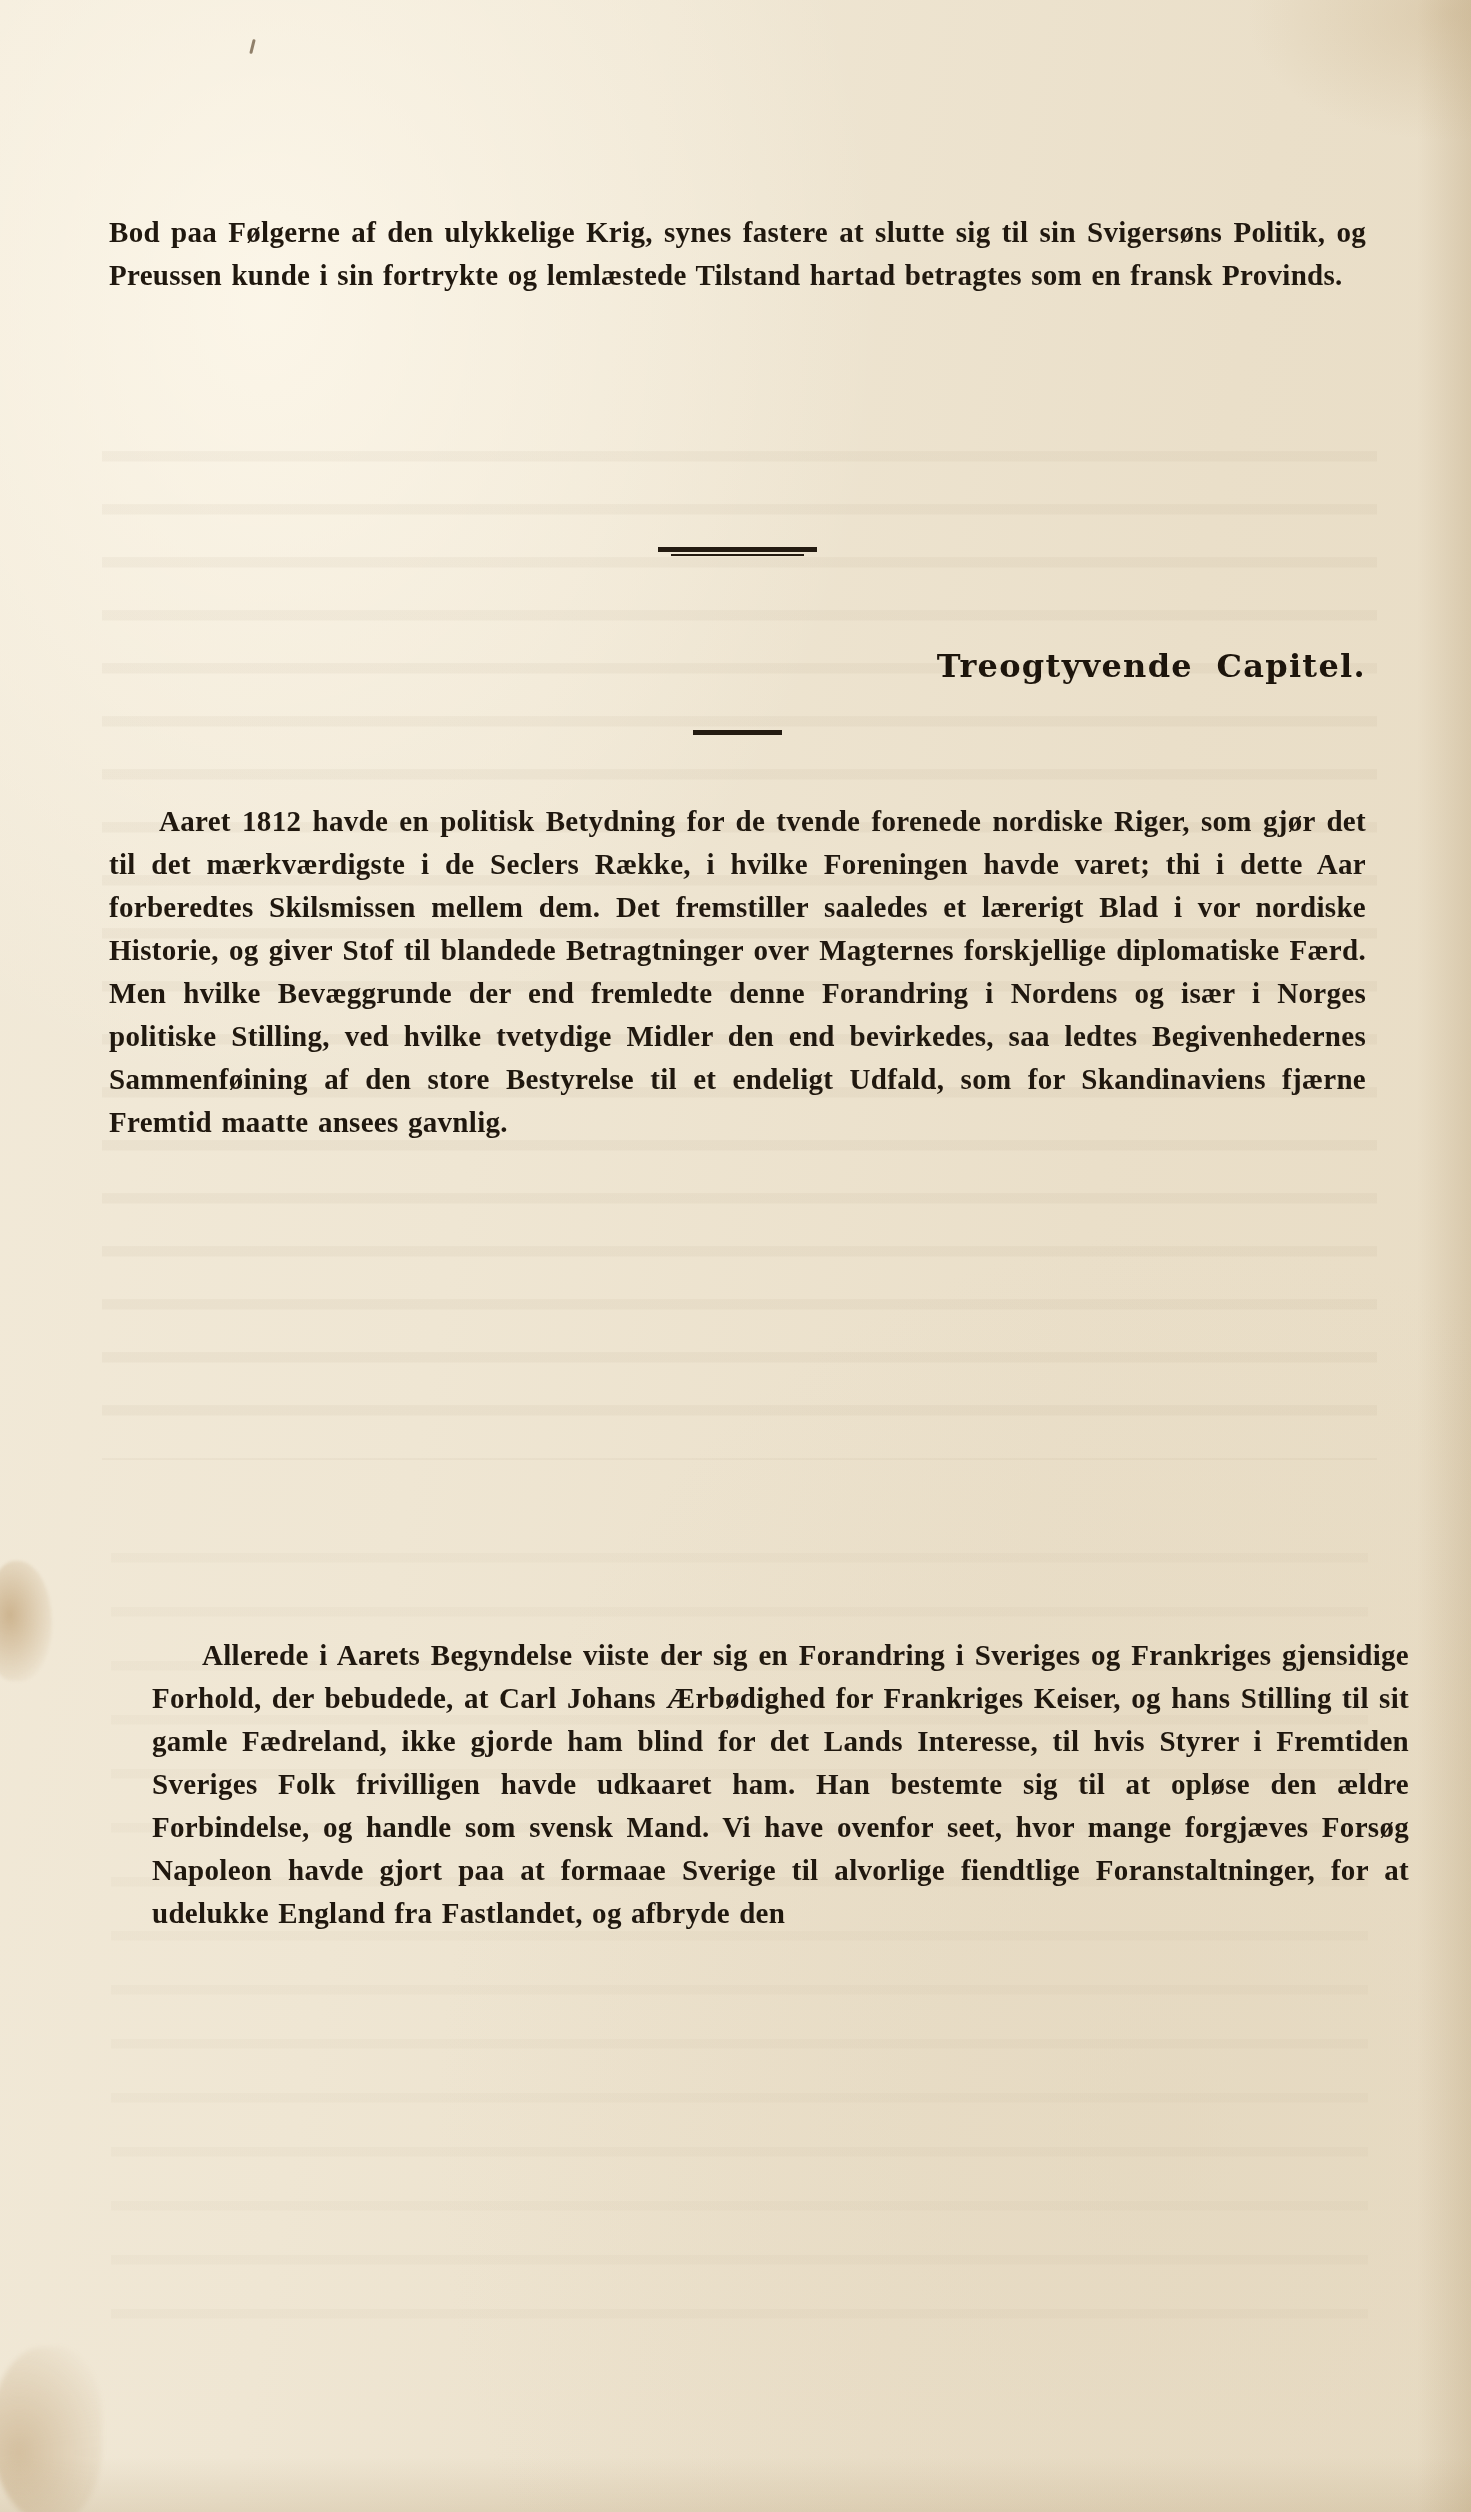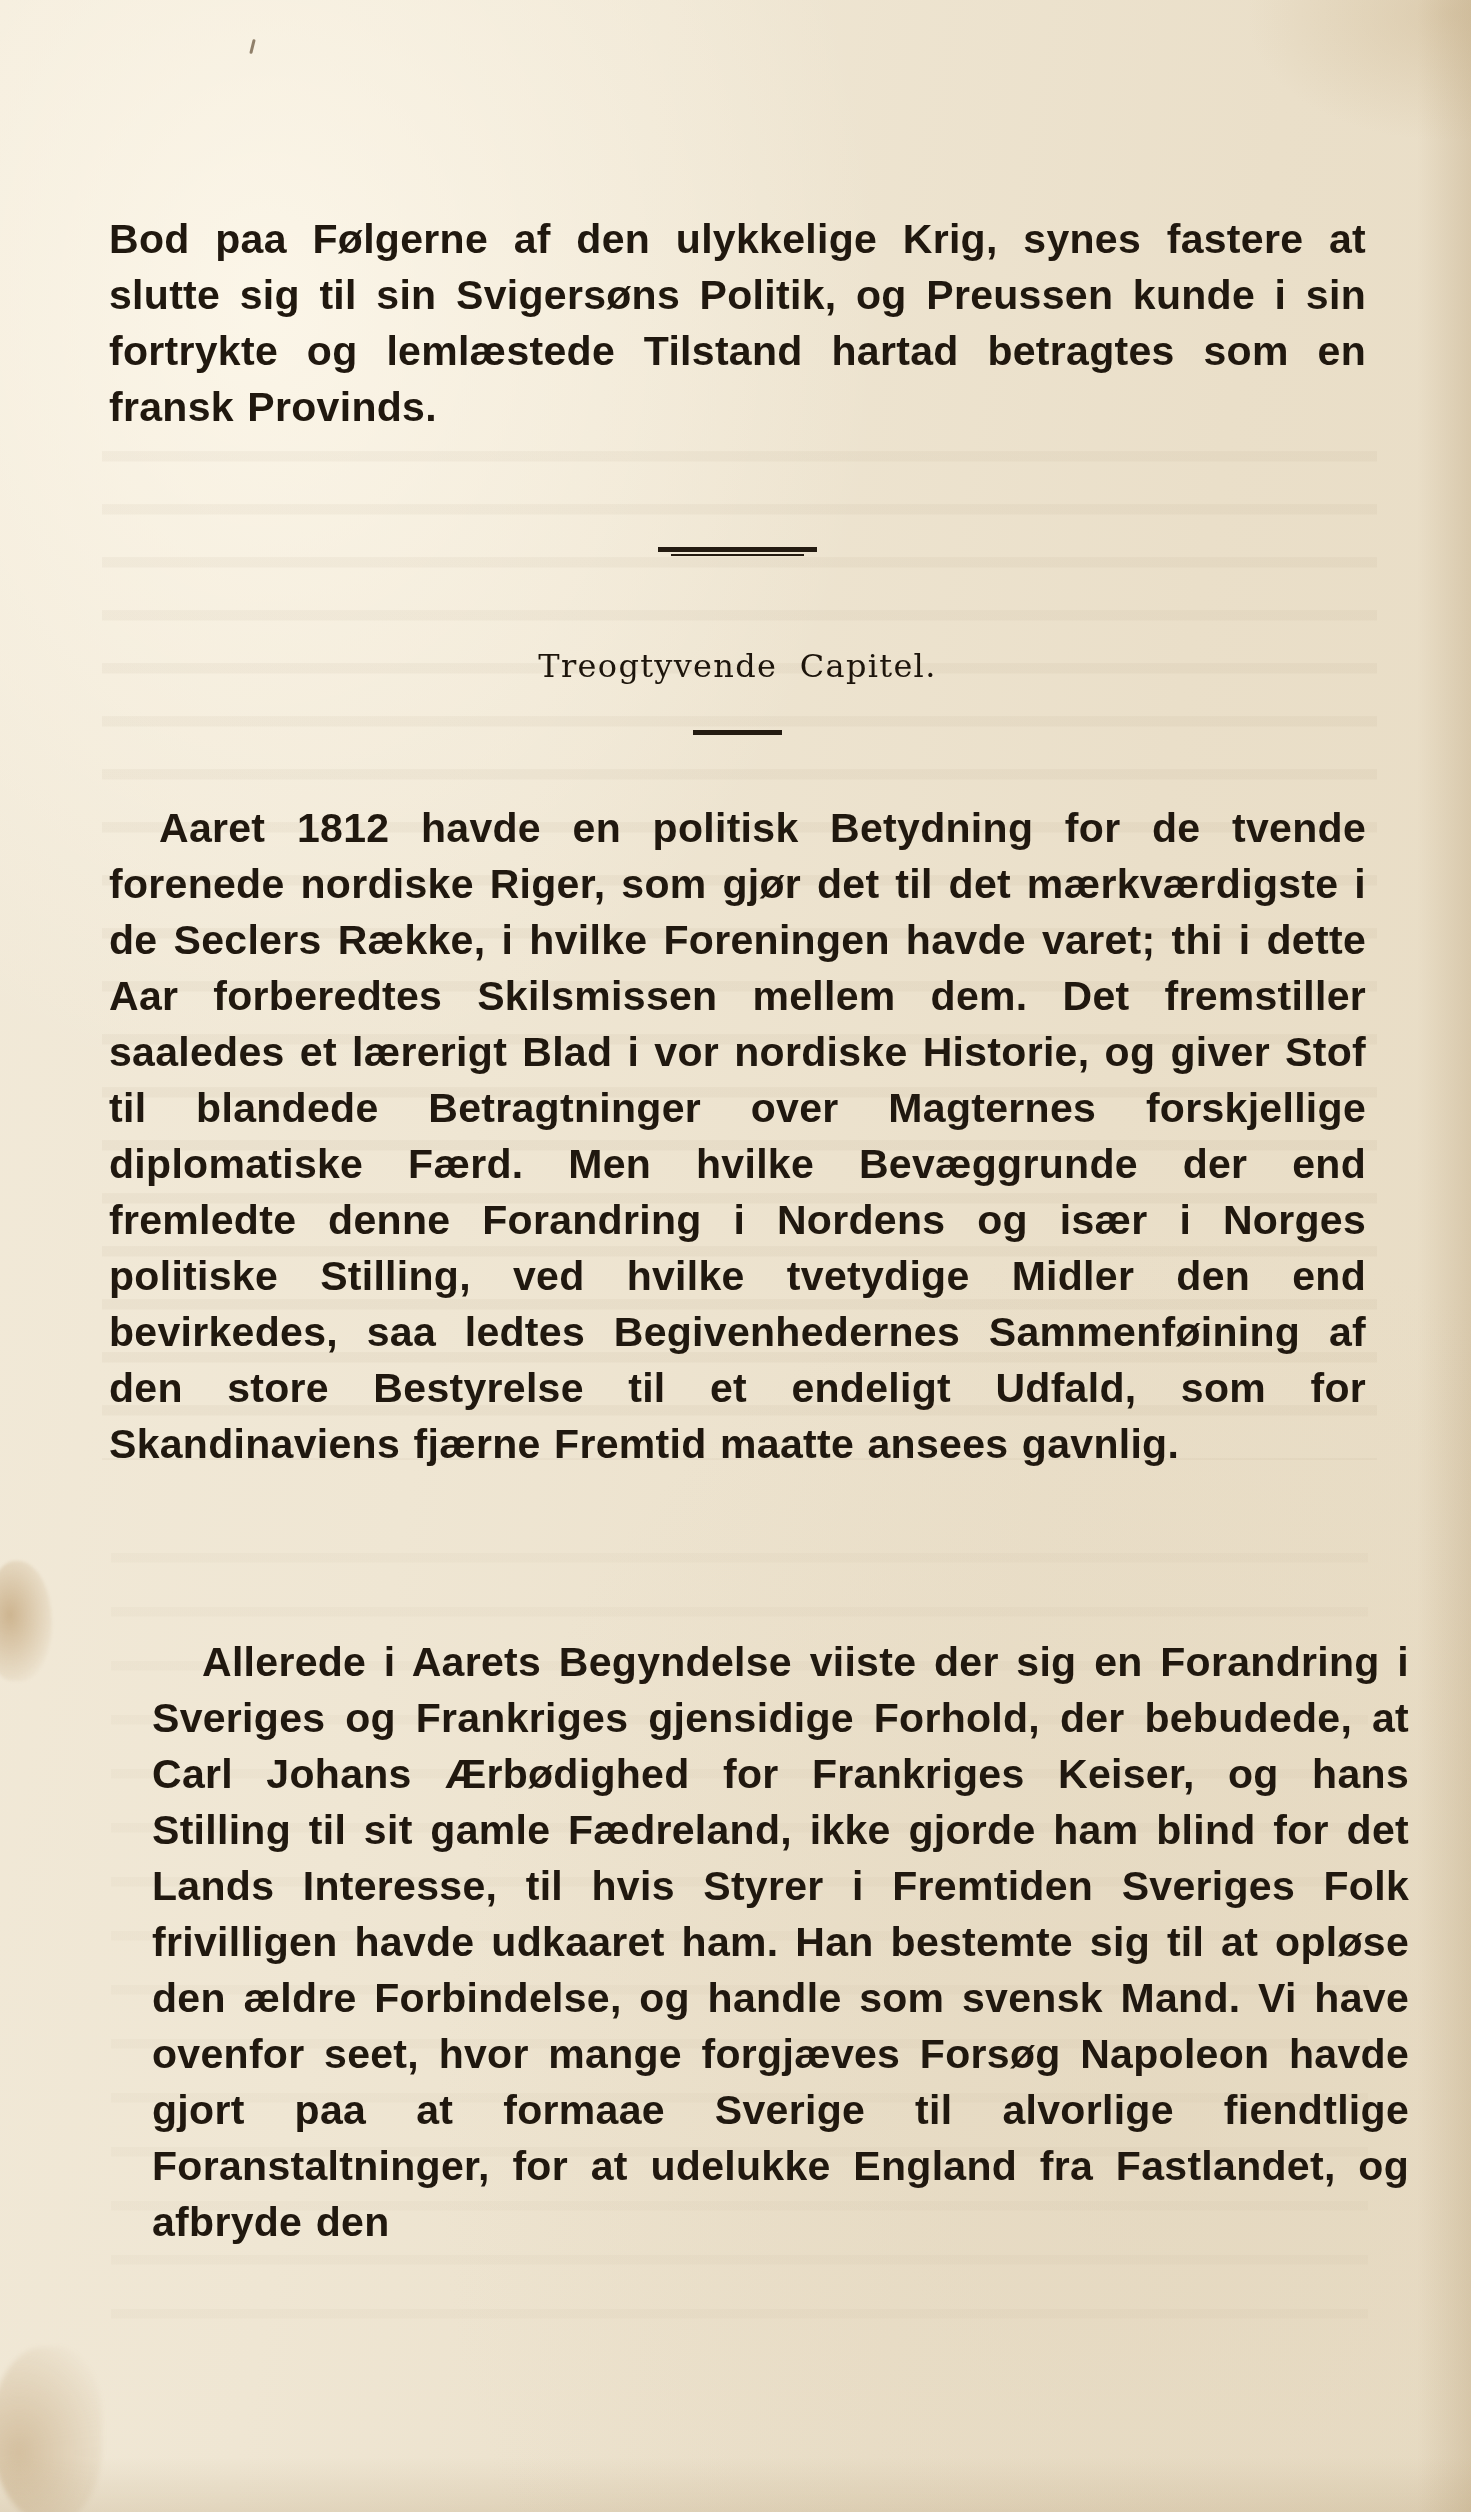--- a/index.html
+++ b/index.html
@@ -148,24 +148,24 @@
     color: #241c12;
   }
   .running-head .dash {
     font-weight: normal;
     padding: 0 15px;
     letter-spacing: 0;
   }
 
   
   .blackletter {
-    font-family: Liberation Sans, sans-serif;
+    font-family: Liberation Serif, serif;
     color: #20180f;
-    font-size: 41px;
-    line-height: 56px;
+    font-size: 29px;
+    line-height: 43px;
     text-align: justify;
     text-justify: inter-word;
     letter-spacing: 0.3px;
     font-weight: 600;
     word-spacing: 1.8px;
   }
 
   p.para {
     margin: 0;
   }
@@ -210,23 +210,23 @@
     height: 1.8px;
     background: #241b11;
   }
 
   
   .chapter-heading {
     position: absolute;
     top: 647px;
     left: 0;
     width: 1257px;
-    text-align: center;
+    text-align: right;
     font-family: "DejaVu Serif", serif;
-    font-weight: normal;
+    font-weight: bold;
     font-size: 32px;
     letter-spacing: 1.3px;
     color: #1d150c;
     word-spacing: 11px;
   }
   .chapter-rule {
     position: absolute;
     top: 730px;
     left: 0;
     width: 1257px;

